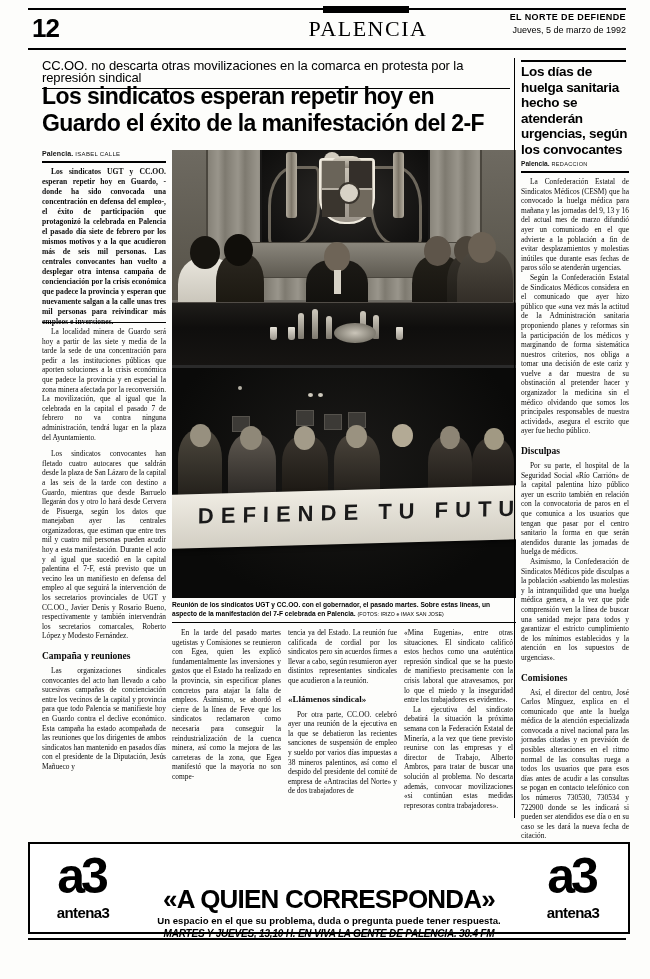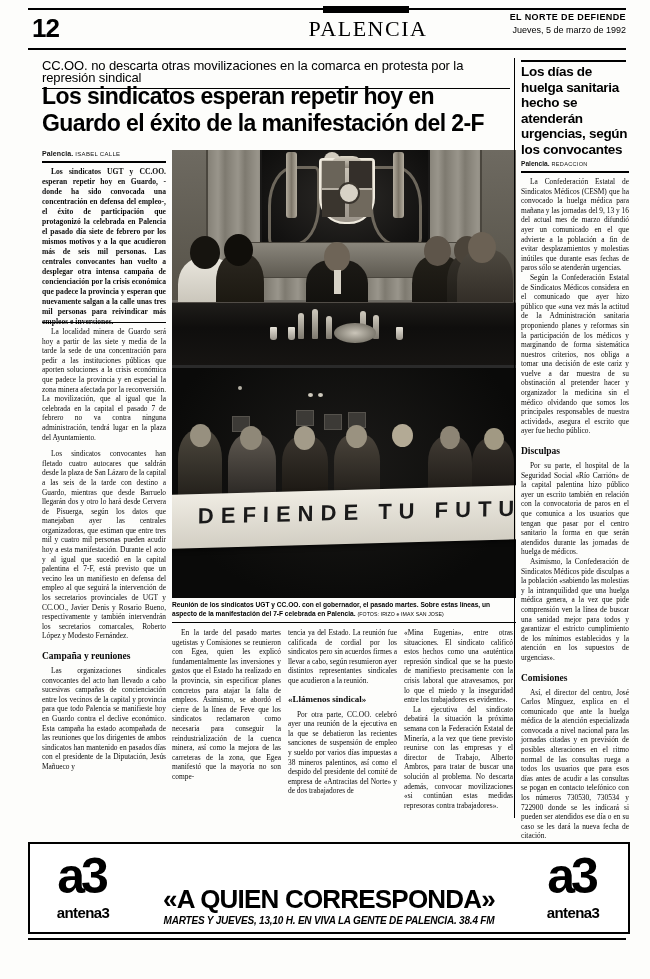--- a/index.html
+++ b/index.html
@@ -683,20 +683,21 @@
   </div>
 
   <div class="ad">
     <div class="ad-logo ad-logo-left">
       <div class="a3mark">a3</div>
       <div class="a3word">antena3</div>
     </div>
 
     <div class="ad-center">
       <div class="ad-title">«A QUIEN CORRESPONDA»</div>
+      <div class="ad-line1">Un espacio en el que su problema, duda o pregunta puede tener respuesta.</div>
       <div class="ad-line3">MARTES Y JUEVES, 13,10 H. EN VIVA LA GENTE DE PALENCIA. 38.4 FM</div>
     </div>
 
     <div class="ad-logo ad-logo-right">
       <div class="a3mark">a3</div>
       <div class="a3word">antena3</div>
     </div>
   </div>
 
   <div class="ad-rule-bottom"></div>

